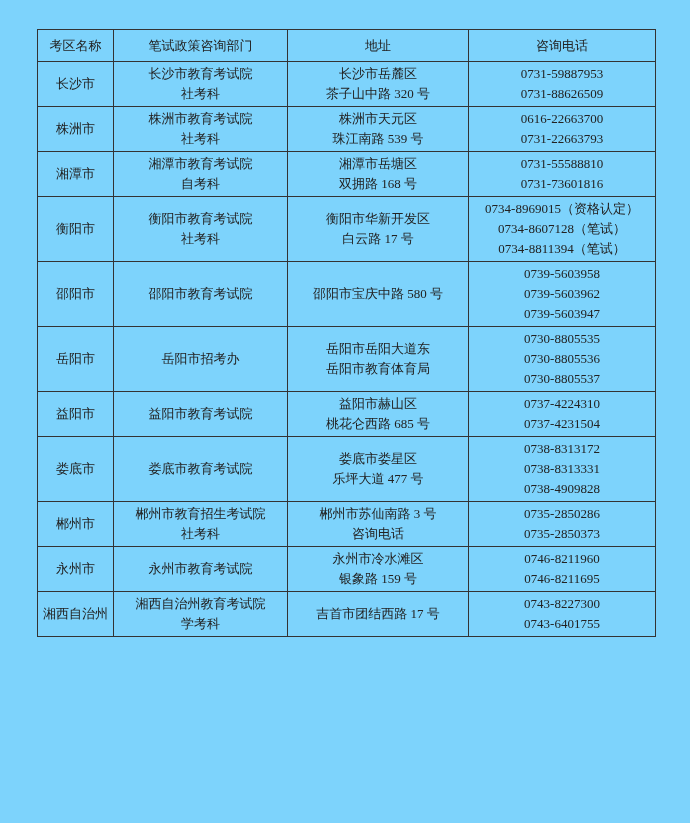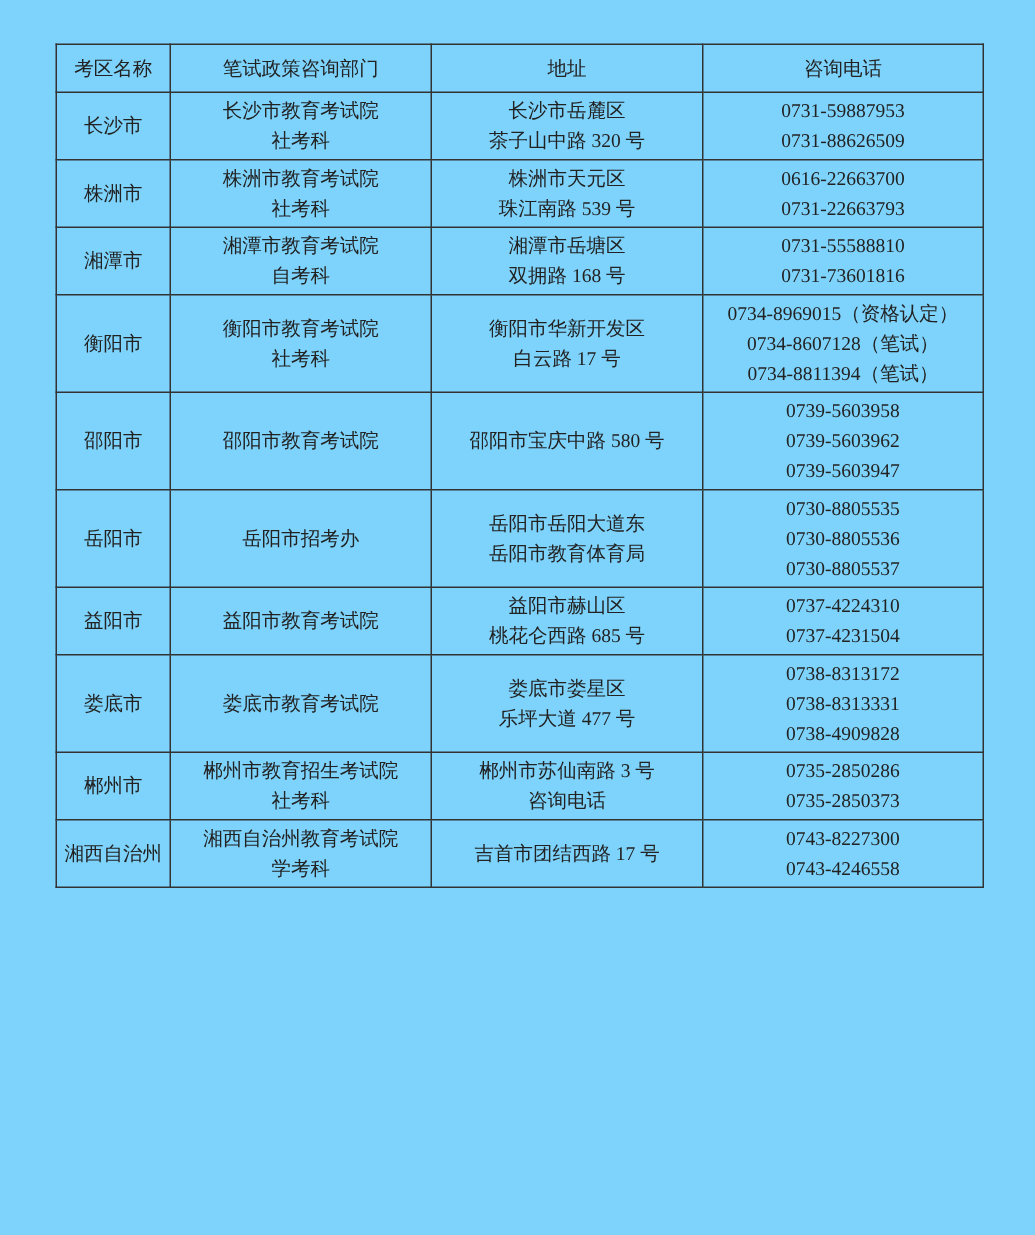--- a/index.html
+++ b/index.html
@@ -218,29 +218,45 @@
             <div class="line">郴州市苏仙南路 3 号</div>
             <div class="line">咨询电话</div>
           </td>
           <td>
             <div class="line">0735-2850286</div>
             <div class="line">0735-2850373</div>
           </td>
         </tr>
         <tr>
           <td>
+            <div class="line">永州市</div>
+          </td>
+          <td>
+            <div class="line">永州市教育考试院</div>
+          </td>
+          <td>
+            <div class="line">永州市冷水滩区</div>
+            <div class="line">银象路 159 号</div>
+          </td>
+          <td>
+            <div class="line">0746-8211960</div>
+            <div class="line">0746-8211695</div>
+          </td>
+        </tr>
+        <tr>
+          <td>
             <div class="line">湘西自治州</div>
           </td>
           <td>
             <div class="line">湘西自治州教育考试院</div>
             <div class="line">学考科</div>
           </td>
           <td>
             <div class="line">吉首市团结西路 17 号</div>
           </td>
           <td>
             <div class="line">0743-8227300</div>
-            <div class="line">0743-4246558</div>
+            <div class="line">0743-6401755</div>
           </td>
         </tr>
       </tbody>
   </table>
 </div>
 
 </body></html>

